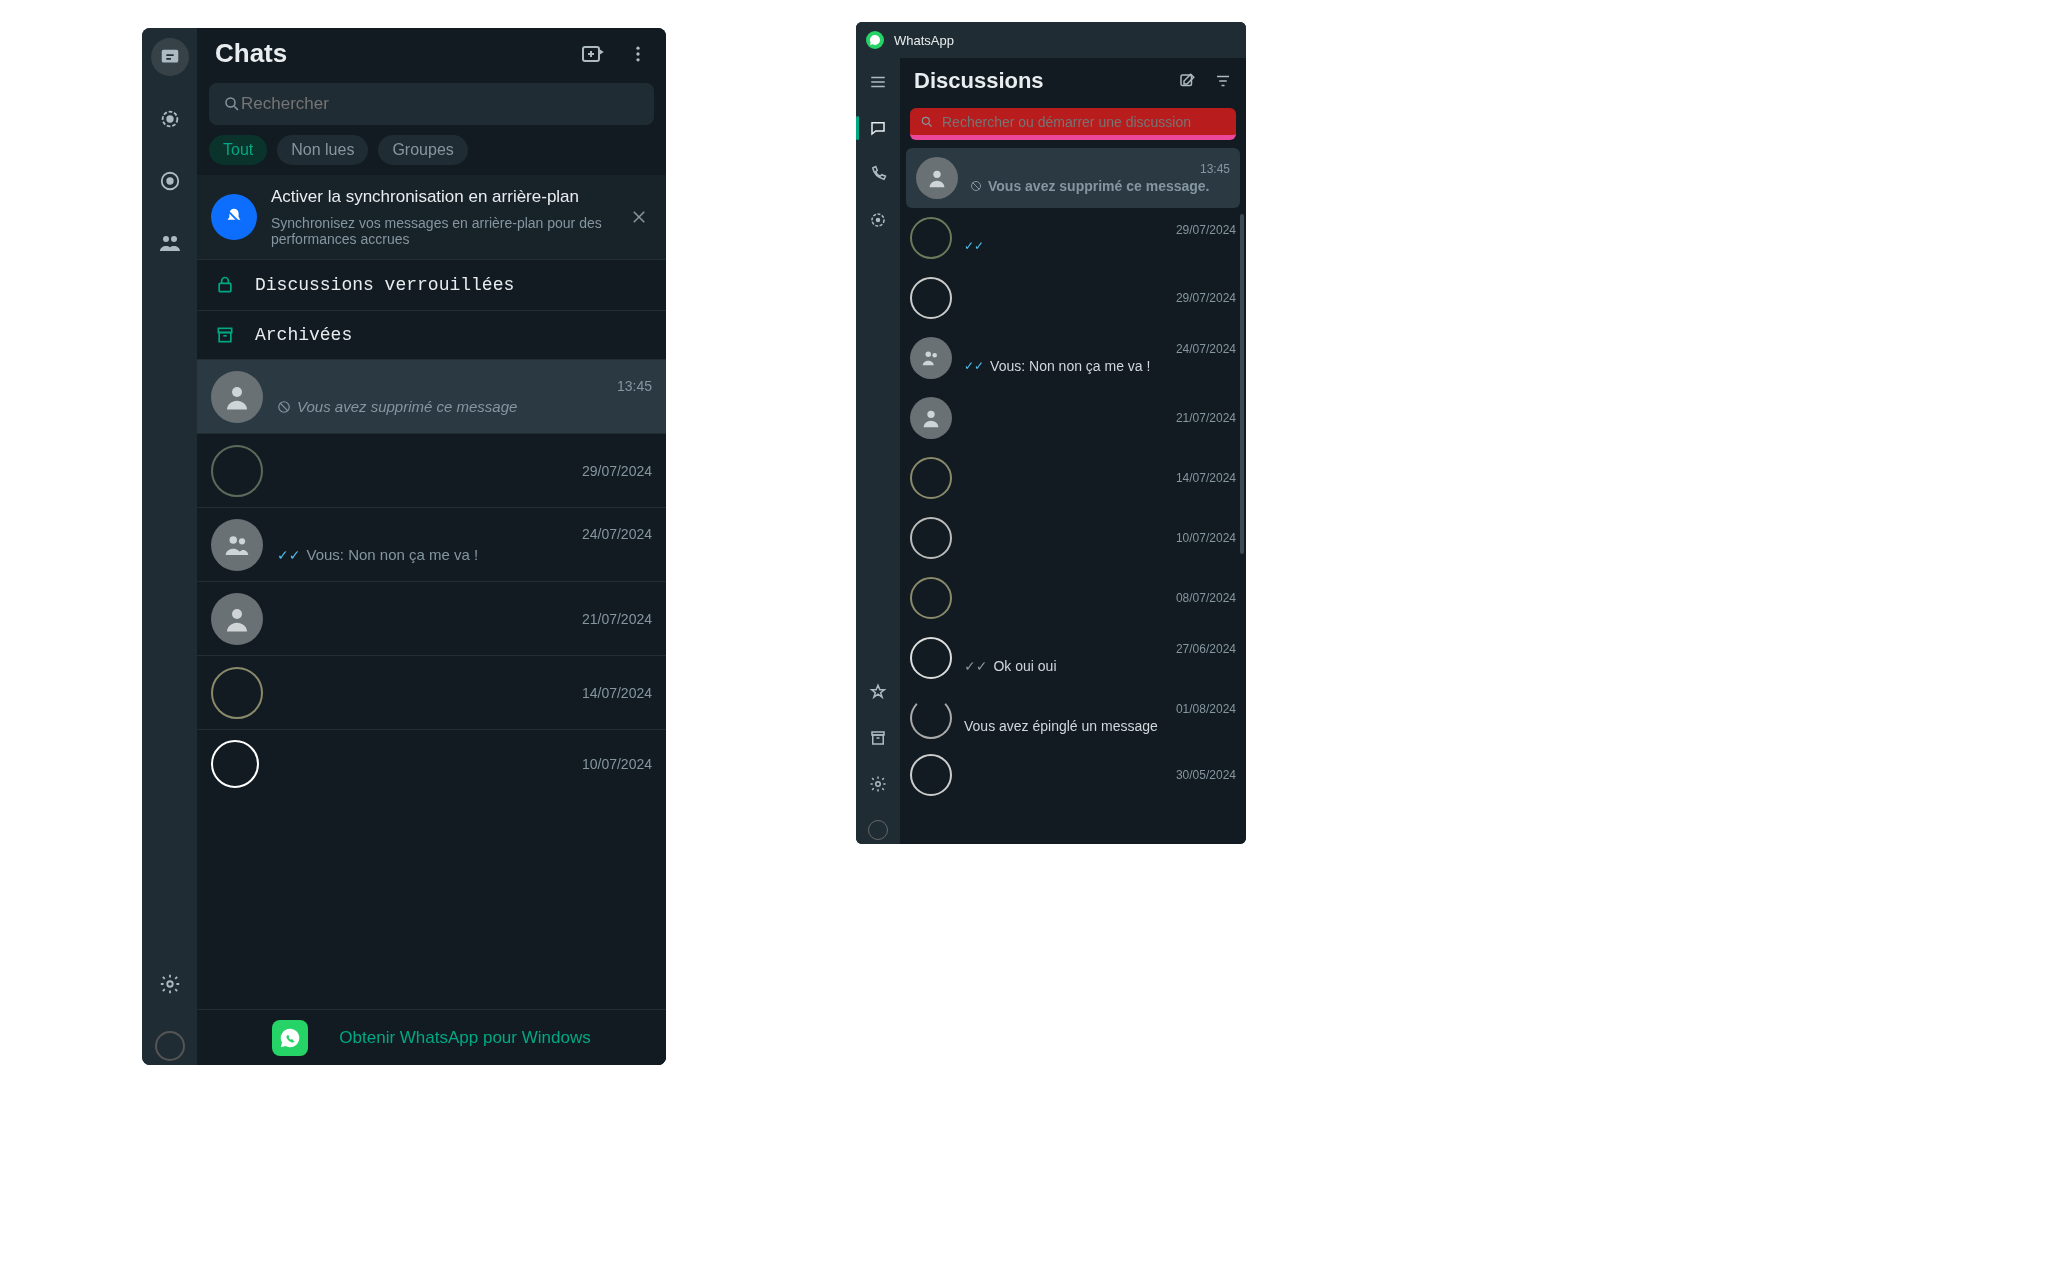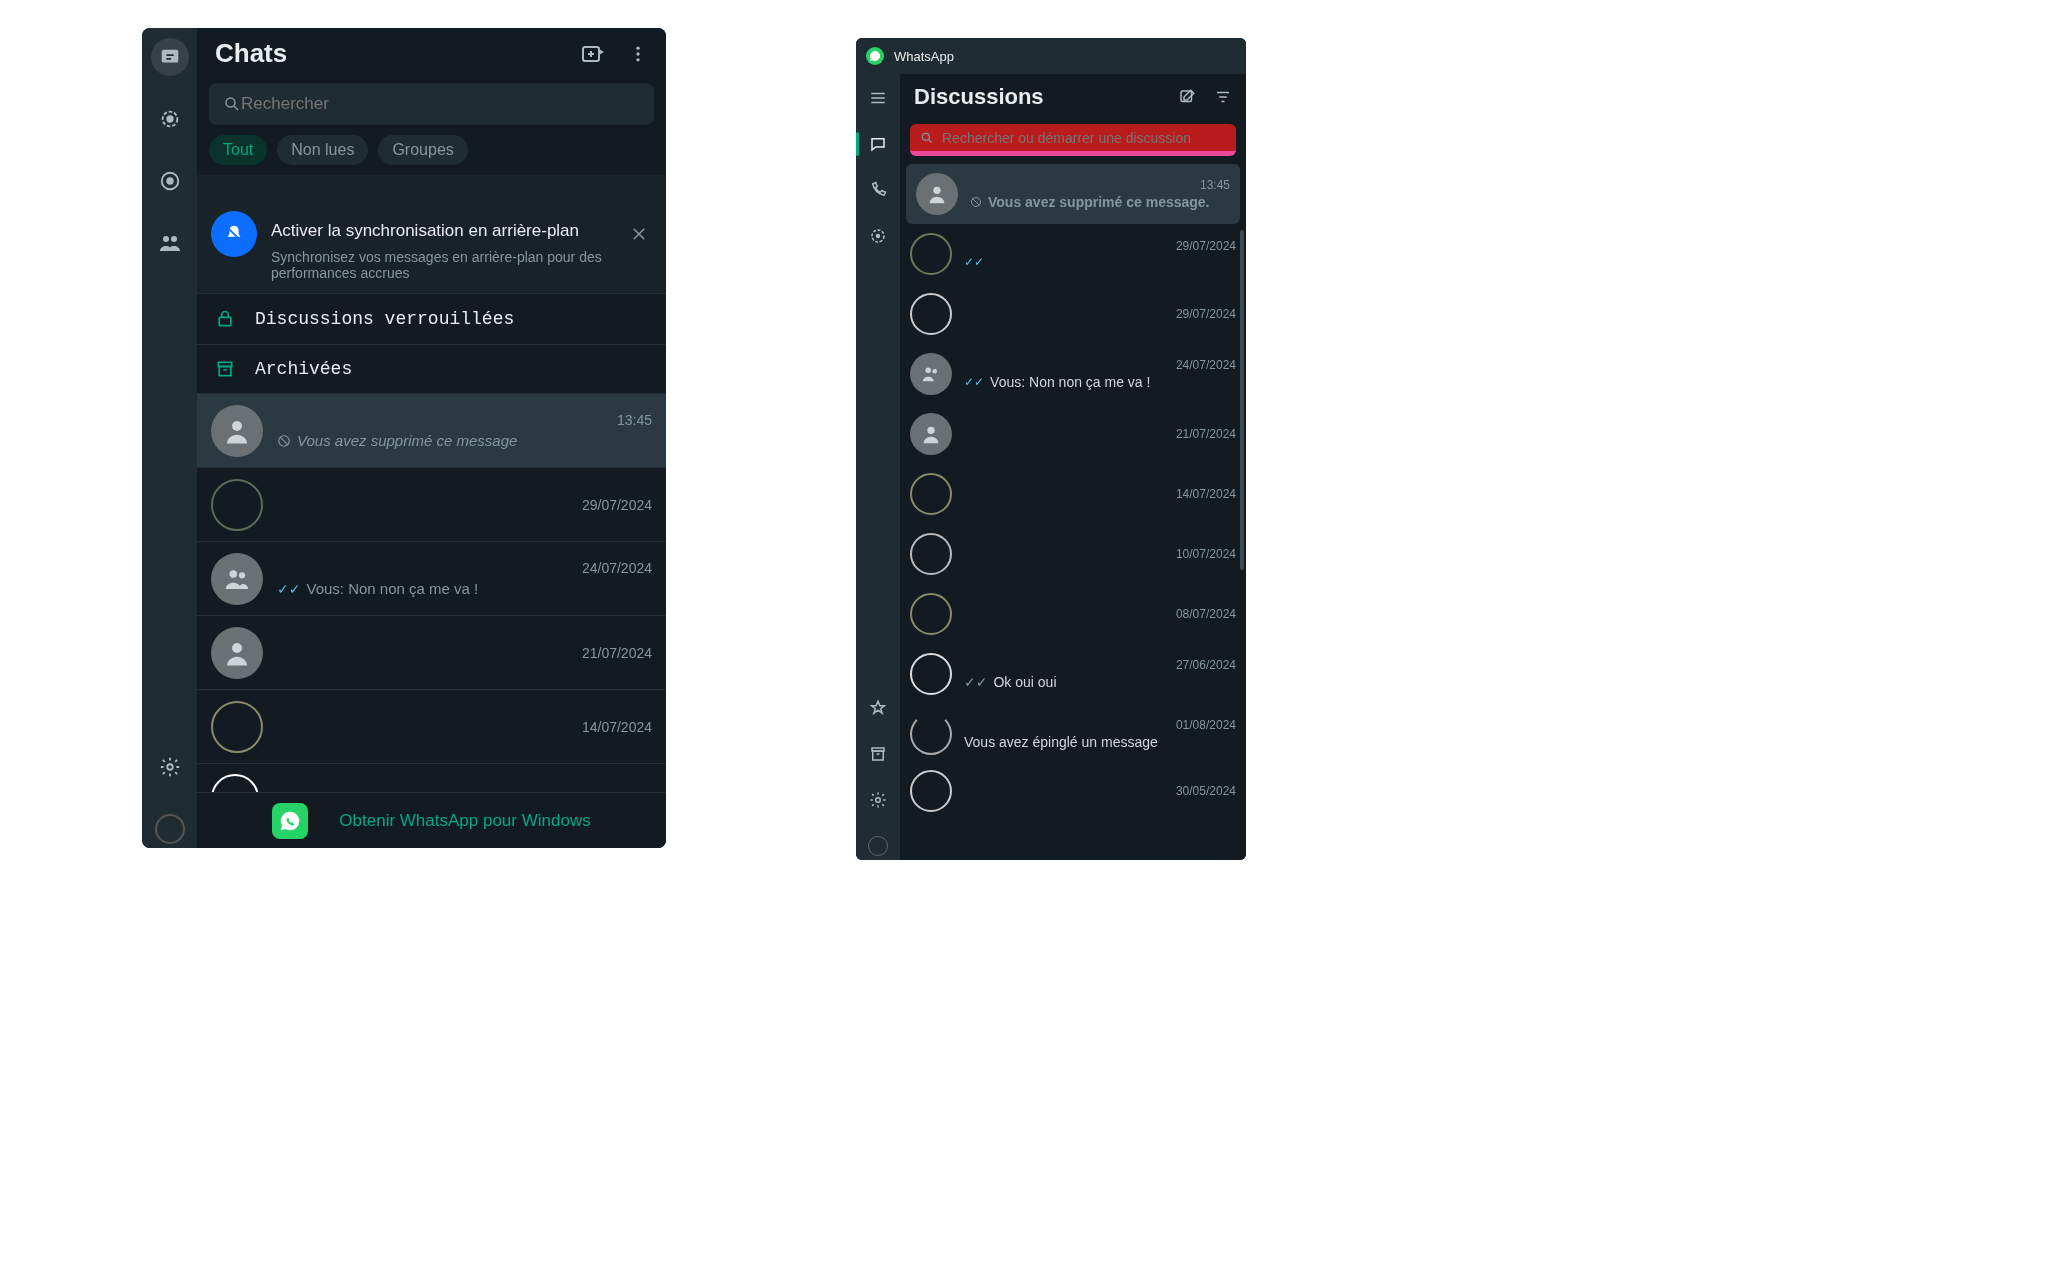--- a/index.html
+++ b/index.html
@@ -1,36 +1,36 @@
 <!DOCTYPE html>
 <html><head>
 <meta charset="utf-8">
 <style>
 * { box-sizing: border-box; margin: 0; padding: 0; font-family: -apple-system, BlinkMacSystemFont, "Segoe UI", Helvetica, Arial, sans-serif; }
 body { background: #fff; width: 2048px; height: 1286px; position: relative; }
 
 
-.app-left { position:absolute; left:142px; top:28px; width:524px; height:820px; background:#111b21; border-radius:8px; overflow:hidden; display:flex; }
+.app-left { position:absolute; left:142px; top:28px; width:524px; height:1037px; background:#111b21; border-radius:8px; overflow:hidden; display:flex; }
 .al-rail { width:55px; background:#202c33; display:flex; flex-direction:column; align-items:center; padding-top:10px; gap:24px; }
 .al-rail .rail-icon { width:38px; height:38px; display:flex; align-items:center; justify-content:center; color:#aebac1; }
 .al-rail .rail-icon.active { background:#374248; border-radius:50%; }
 .al-rail-spacer { flex:1; }
 .al-main { flex:1; display:flex; flex-direction:column; background:#111b21; position:relative; }
 .al-header { display:flex; align-items:center; justify-content:space-between; padding:10px 18px 6px 18px; color:#e9edef; }
 .al-title { font-size:26px; font-weight:700; }
 .al-hicons { display:flex; gap:24px; align-items:center; color:#aebac1; }
 .al-search { margin:8px 12px 10px 12px; background:#202c33; border-radius:8px; display:flex; align-items:center; padding:0 14px; height:42px; }
 .al-search input { flex:1; background:transparent; border:none; outline:none; color:#d1d7db; font-size:17px; }
 .al-filters { display:flex; gap:10px; padding:0 12px 10px 12px; }
 .al-filter { padding:6px 14px; border-radius:18px; background:#202c33; color:#8696a0; font-size:16px; }
 .al-filter.active { background:#0a332c; color:#00a884; }
 .al-banner { background:#182229; display:flex; align-items:center; padding:12px 14px; gap:14px; position:relative; }
 .al-banner-iconwrap { width:46px; height:46px; border-radius:50%; background:#0d6efd; display:flex; align-items:center; justify-content:center; flex-shrink:0; }
 .al-banner-text { flex:1; }
-.al-banner-title { color:#e9edef; font-size:17px;margin-top:34px; }
+.al-banner-title { color:#e9edef; font-size:17px; }
 .al-banner-sub { color:#8696a0; font-size:14px; margin-top:8px; }
 .al-banner-close { color:#8696a0; padding:4px; }
 .al-section { display:flex; align-items:center; gap:20px; padding:14px 18px; border-top:1px solid #222d34; color:#e9edef; }
 .al-section svg { color:#00a884; }
 .al-section-label { font-size:18px;font-family:Liberation Mono, monospace; }
 .al-list { flex:1; overflow:hidden; }
 .al-row { display:flex; align-items:center; gap:14px; padding:10px 14px; border-top:1px solid #222d34; position:relative; min-height:74px; }
 .al-row.selected { background:#2a3942; }
 .al-avatar { width:52px; height:52px; border-radius:50%; background:#6a7175; display:flex; align-items:center; justify-content:center; flex-shrink:0; }
 .al-avatar.story { background:transparent; border:2px solid #5a6b5a; }
@@ -39,21 +39,21 @@
 .al-row-top { display:flex; justify-content:space-between; align-items:center; }
 .al-time { color:#8696a0; font-size:14px; }
 .al-msg { color:#8696a0; font-size:15px; display:flex; align-items:center; gap:6px; margin-top:4px; }
 .al-msg .blocked { font-style:italic; color:#8696a0; }
 .al-ticks { color:#53bdeb; font-size:14px; }
 .al-footer { position:absolute; bottom:0; left:0; right:0; height:56px; background:#111b21; display:flex; align-items:center; justify-content:center; gap:31px; border-top:1px solid #222d34; }
 .al-footer-icon { width:36px; height:36px; border-radius:8px; background:#25d366; display:flex; align-items:center; justify-content:center; }
 .al-footer-text { color:#00a884; font-size:17px; }
 
 
-.app-right { position:absolute; left:856px; top:38px; width:390px; height:822px; background:#111b21; border-radius:6px; overflow:hidden; display:flex; flex-direction:column; }
+.app-right { position:absolute; left:856px; top:22px; width:390px; height:822px; background:#111b21; border-radius:6px; overflow:hidden; display:flex; flex-direction:column; }
 .ar-titlebar { height:36px; background:#202c33; display:flex; align-items:center; gap:10px; padding:0 10px; }
 .ar-logo { width:18px; height:18px; border-radius:50%; background:#25d366; display:flex; align-items:center; justify-content:center; }
 .ar-titletext { color:#e9edef; font-size:13px; }
 .ar-body { flex:1; display:flex; overflow:hidden; }
 .ar-rail { width:44px; background:#202c33; display:flex; flex-direction:column; align-items:center; padding-top:10px; gap:18px; }
 .ar-rail-icon { width:28px; height:28px; display:flex; align-items:center; justify-content:center; color:#aebac1; }
 .ar-rail-icon.active { position:relative; }
 .ar-rail-icon.active::before { content:""; position:absolute; left:-8px; top:2px; bottom:2px; width:3px; background:#00a884; border-radius:2px; }
 .ar-rail-spacer { flex:1; }
 .ar-main { flex:1; background:#111b21; display:flex; flex-direction:column; position:relative; }

